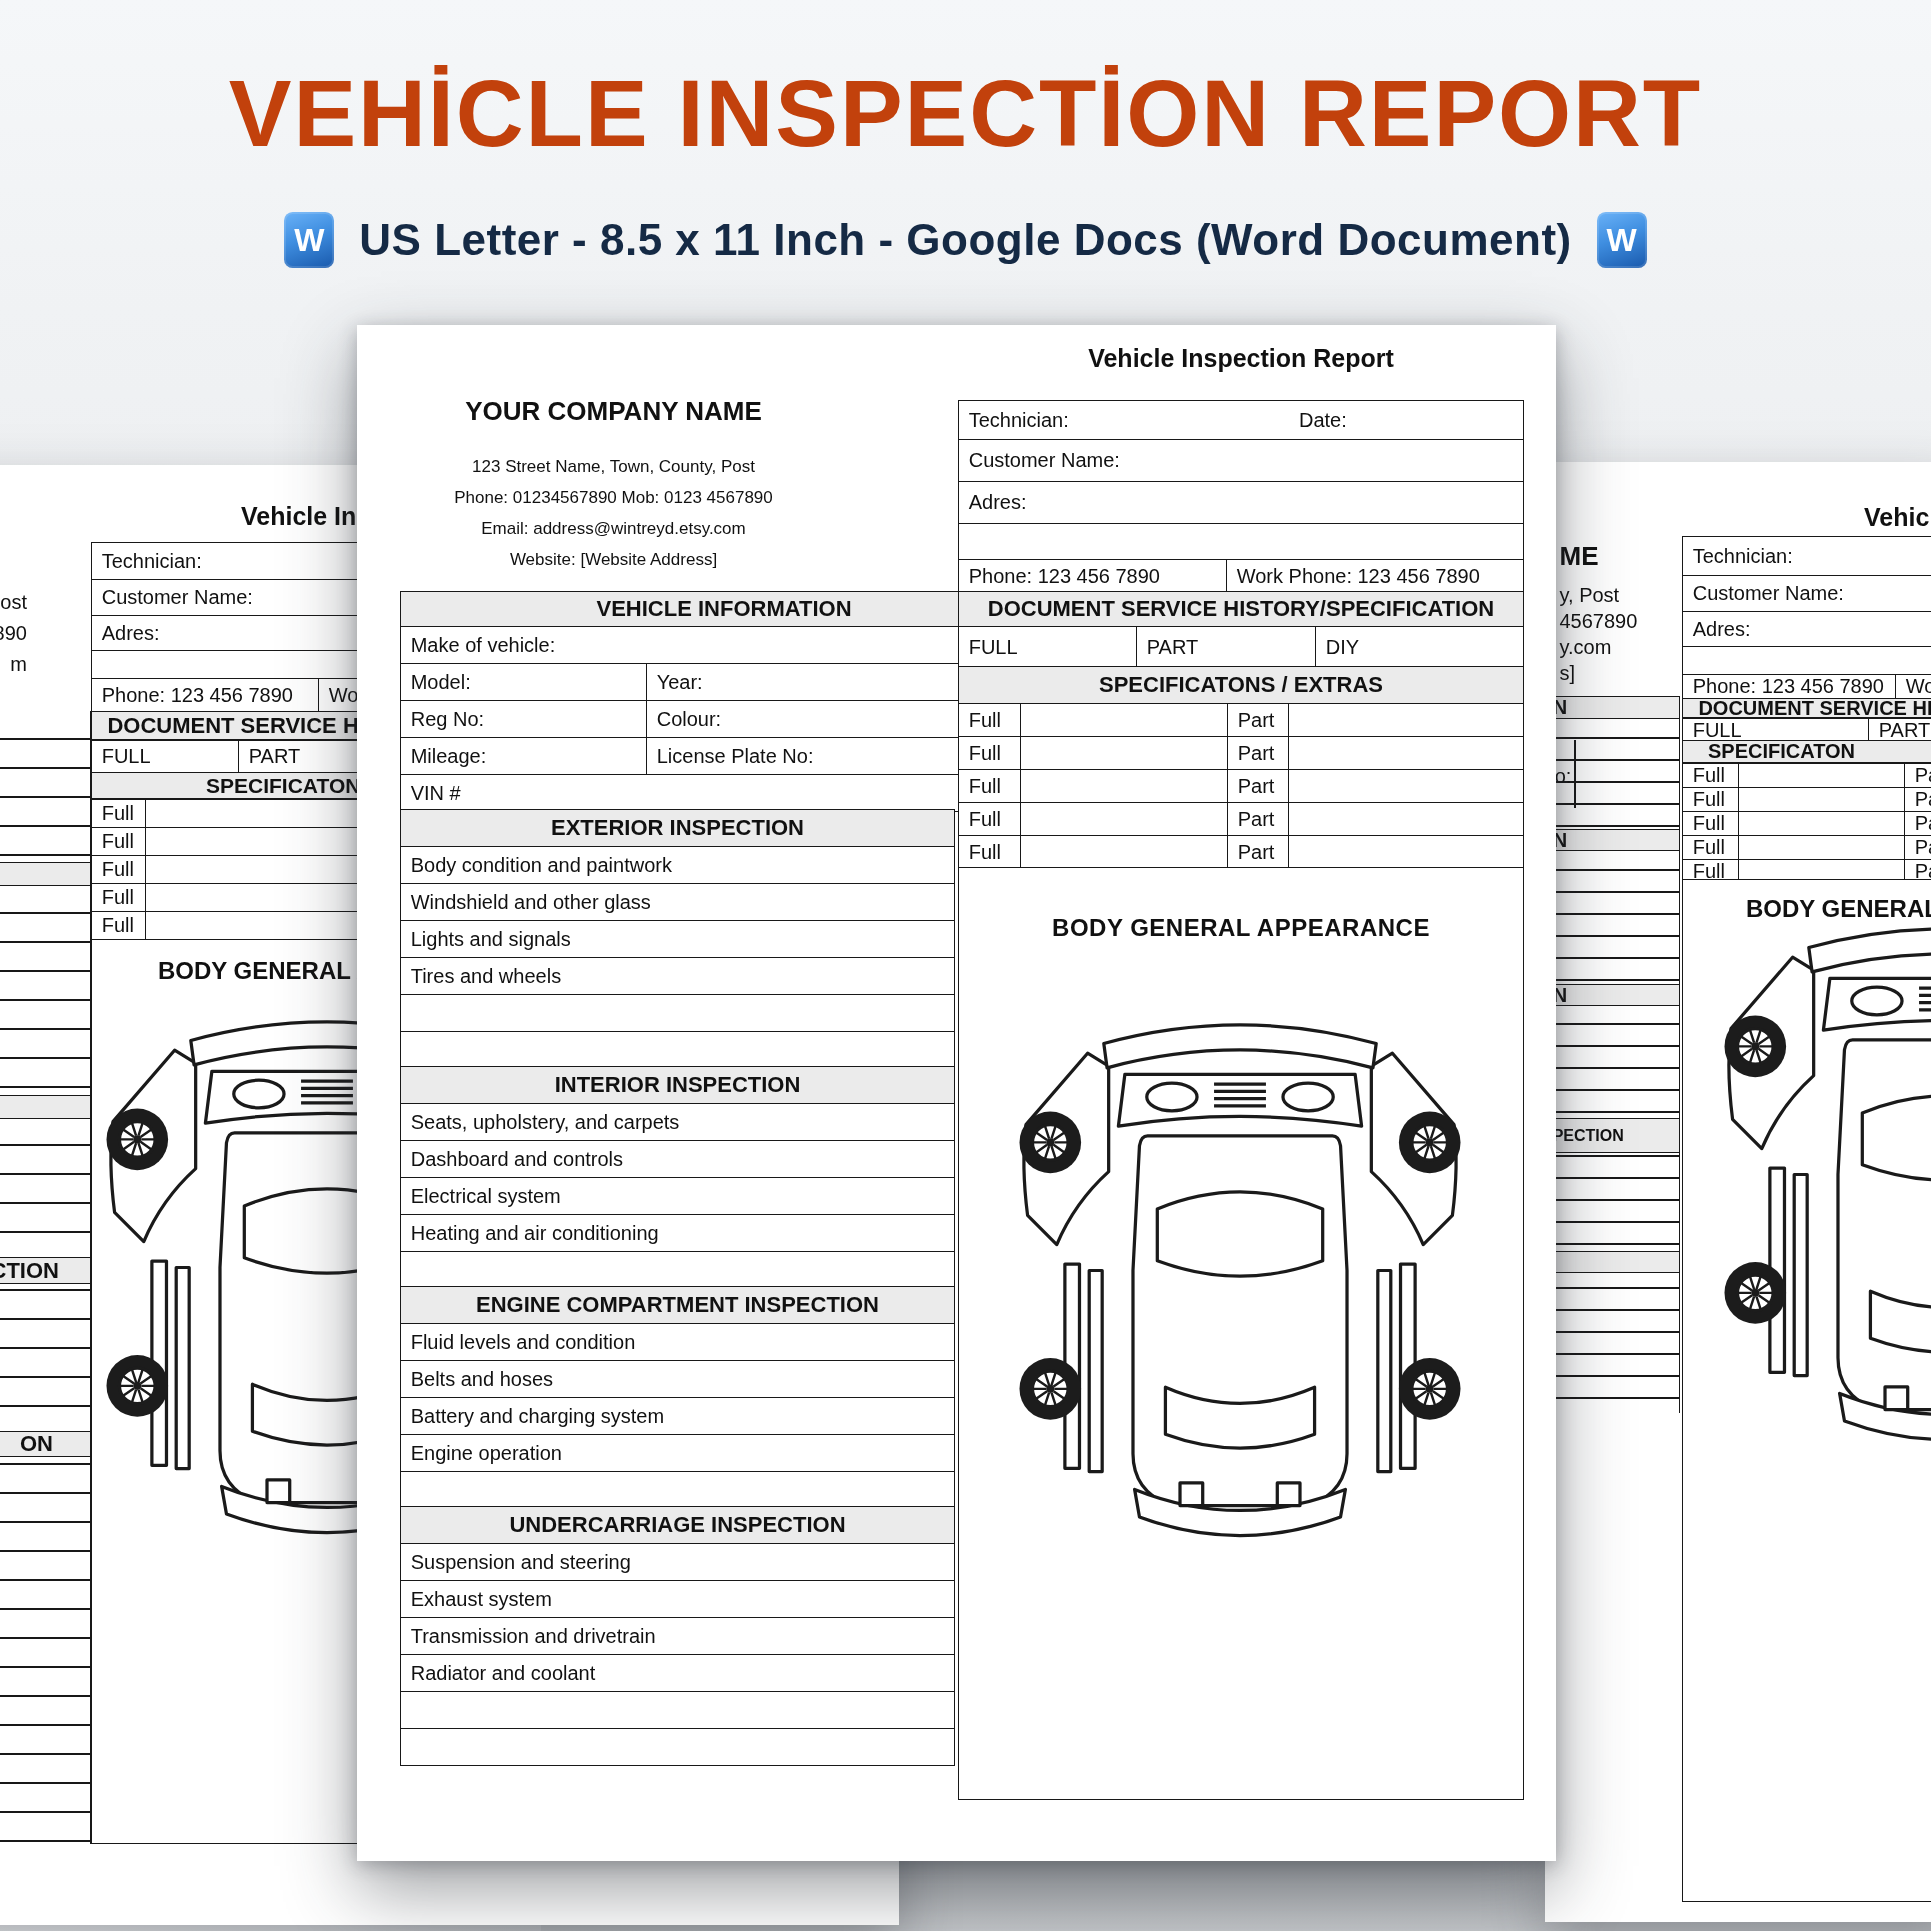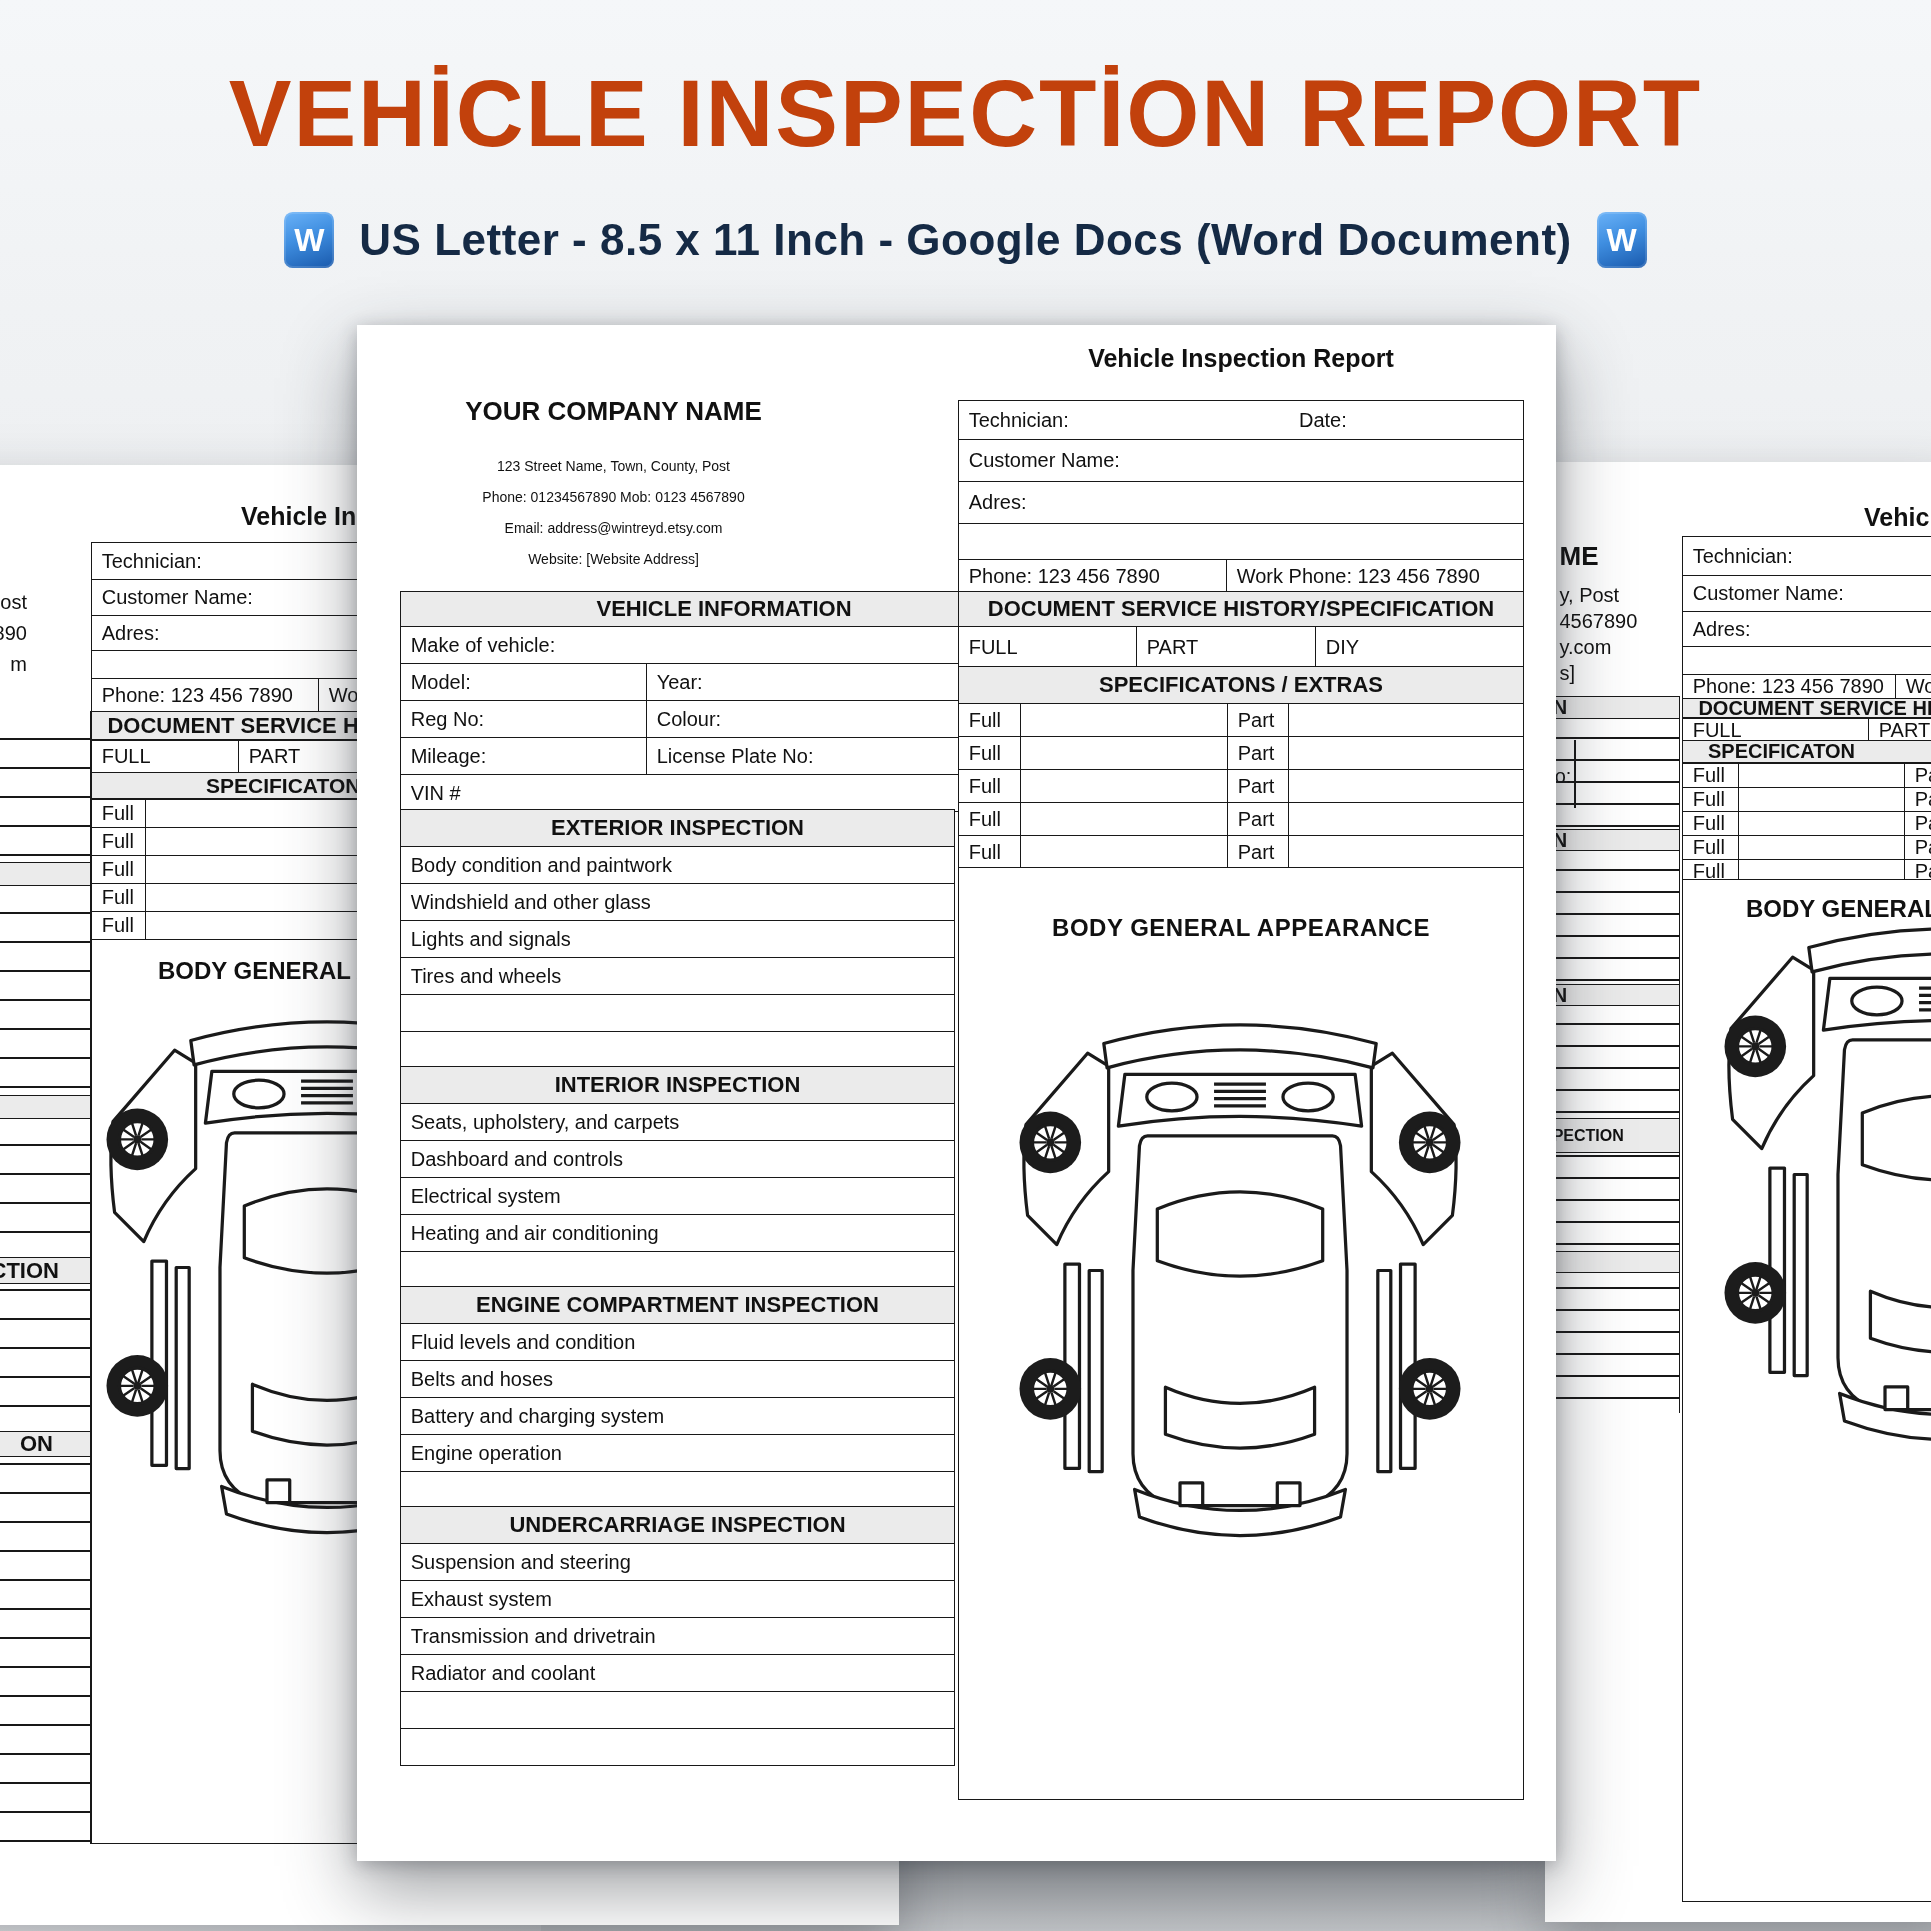--- a/index.html
+++ b/index.html
@@ -314,21 +314,21 @@
   </svg>
 </div>
   </div>
 </div>
 
 <div id="main-page" class="page">
   <div class="abs ctitle" style="left:601px;top:19.3px;width:566px;text-align:center;font-size:25px;">Vehicle Inspection Report</div>
 
   <div class="abs" style="left:43px;top:71px;width:427px;text-align:center;">
     <div class="ctitle" style="font-size:26px;margin-bottom:4px;">YOUR COMPANY NAME</div>
-    <div style="font-size:14px;line-height:31px;margin-top:24px;">
+    <div style="font-size:17px;line-height:31px;margin-top:24px;">
       <div>123 Street Name, Town, County, Post</div>
       <div>Phone: 01234567890 Mob: 0123 4567890</div>
       <div>Email: address@wintreyd.etsy.com</div>
       <div>Website: [Website Address]</div>
     </div>
   </div>
 
   <table class="t" style="left:601px;top:75px;width:566px;">
     <colgroup>
         <col style="width:268px">

